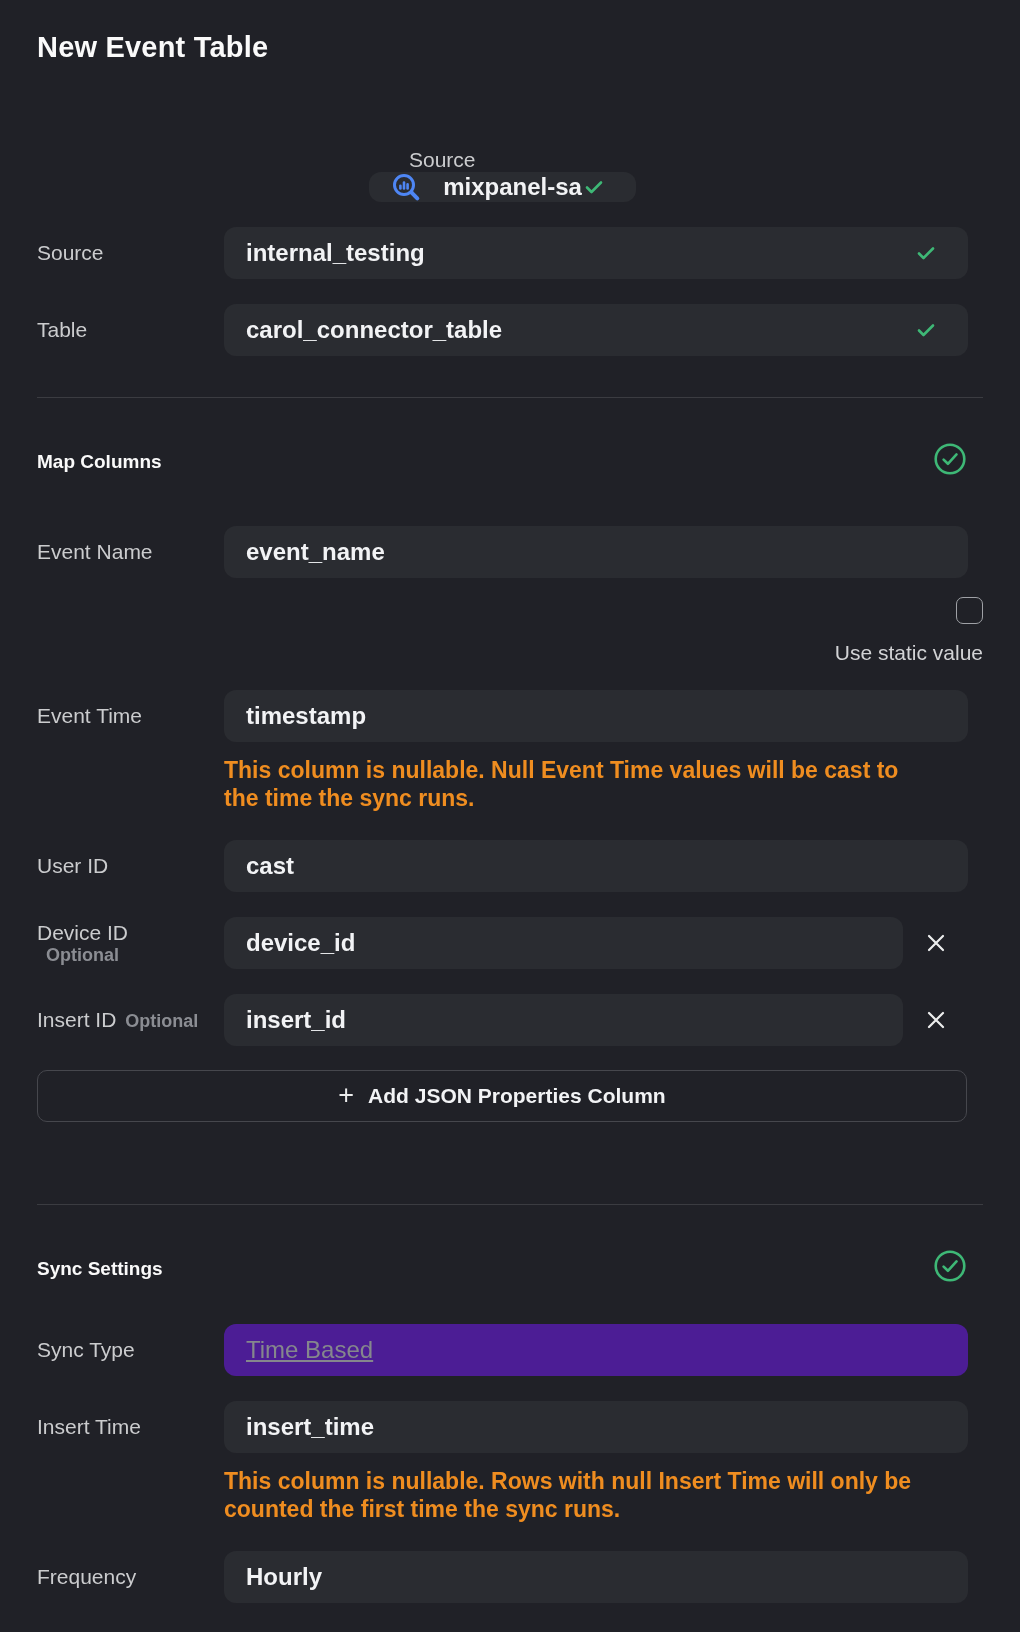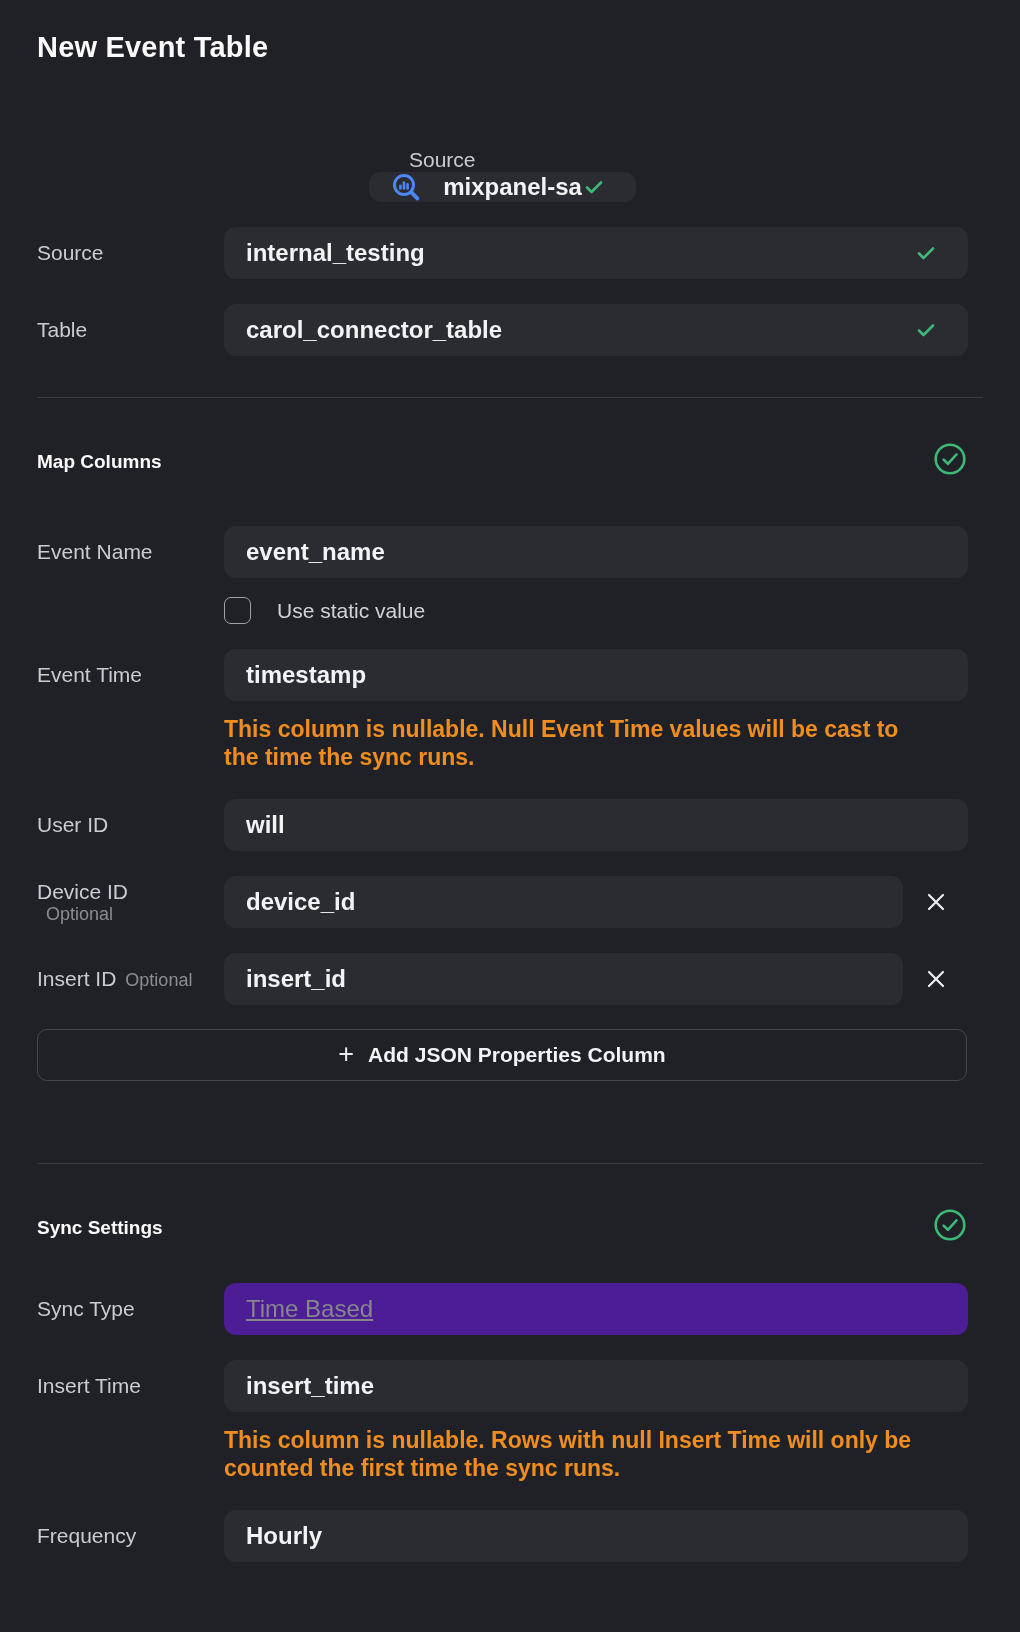--- a/index.html
+++ b/index.html
@@ -19,21 +19,21 @@
   }
   .section-gap-top{margin-top:84px;flex-direction:column;}
   .row{display:flex;align-items:center;padding-right:15px;}
   .row+.row{margin-top:25px;}
   .row-label{
     width:187px;flex-shrink:0;
     font-size:21px;color:#cbccce;font-weight:500;
   }
   .label-stack{display:flex;flex-direction:column;justify-content:center;gap:0;}
   .label-inline{display:flex;align-items:baseline;gap:9px;flex-wrap:wrap;}
-  .optional{font-size:18px;color:#8b8d93;font-weight:400;}
+  .optional{font-size:18px;color:#8b8d93;font-weight:700;}
   .optional-indent{padding-left:9px;}
   .field{
     flex:1;height:52px;
     background:#2a2c31;border-radius:12px;
     display:flex;align-items:center;
     padding:0 22px;box-sizing:border-box;
     font-size:24px;font-weight:600;color:#f2f3f5;
     cursor:pointer;
   }
   .field.disabled{background:#4c1d95;color:#85878d;cursor:default;font-weight:500;text-decoration:underline;}
@@ -53,22 +53,23 @@
   }
   .section-header h2{
     margin:0;font-size:19px;font-weight:700;color:#fafafa;line-height:31px;
   }
   .mt46{margin-top:46px;}
   .mt37{margin-top:37px;}
   .mt28{margin-top:28px;}
   .mt27{margin-top:27px;}
   .mt25{margin-top:25px;}
   .checkbox-row{
-    display:flex;align-items:center;gap:26px;
+    display:flex;align-items:flex-end;gap:17px;
     margin:19px 0 0 187px;
+    flex-direction:column;
   }
   .checkbox{
     width:27px;height:27px;box-sizing:border-box;
     border:1.5px solid #9fa1a6;border-radius:7px;
     background:transparent;cursor:pointer;flex-shrink:0;
   }
   .checkbox-label{font-size:21px;color:#d2d3d5;font-weight:500;}
   .warning{
     margin:14px 0 0 187px;max-width:712px;
     font-size:23px;line-height:28px;color:#ef8d20;font-weight:700;
@@ -164,21 +165,21 @@
     <div class="row-label">Event Time</div>
     <div class="field">
       <span class="value">timestamp</span>
     </div>
   </div>
   <div class="warning">This column is nullable. Null Event Time values will be cast to the time the sync runs.</div>
 
   <div class="row mt28">
     <div class="row-label">User ID</div>
     <div class="field">
-      <span class="value">will</span>
+      <span class="value">cast</span>
     </div>
   </div>
 
   <div class="row mt27">
     <div class="row-label label-stack">
       <span>Device ID</span>
       <span class="optional optional-indent">Optional</span>
     </div>
     <div class="field">
       <span class="value">device_id</span>

